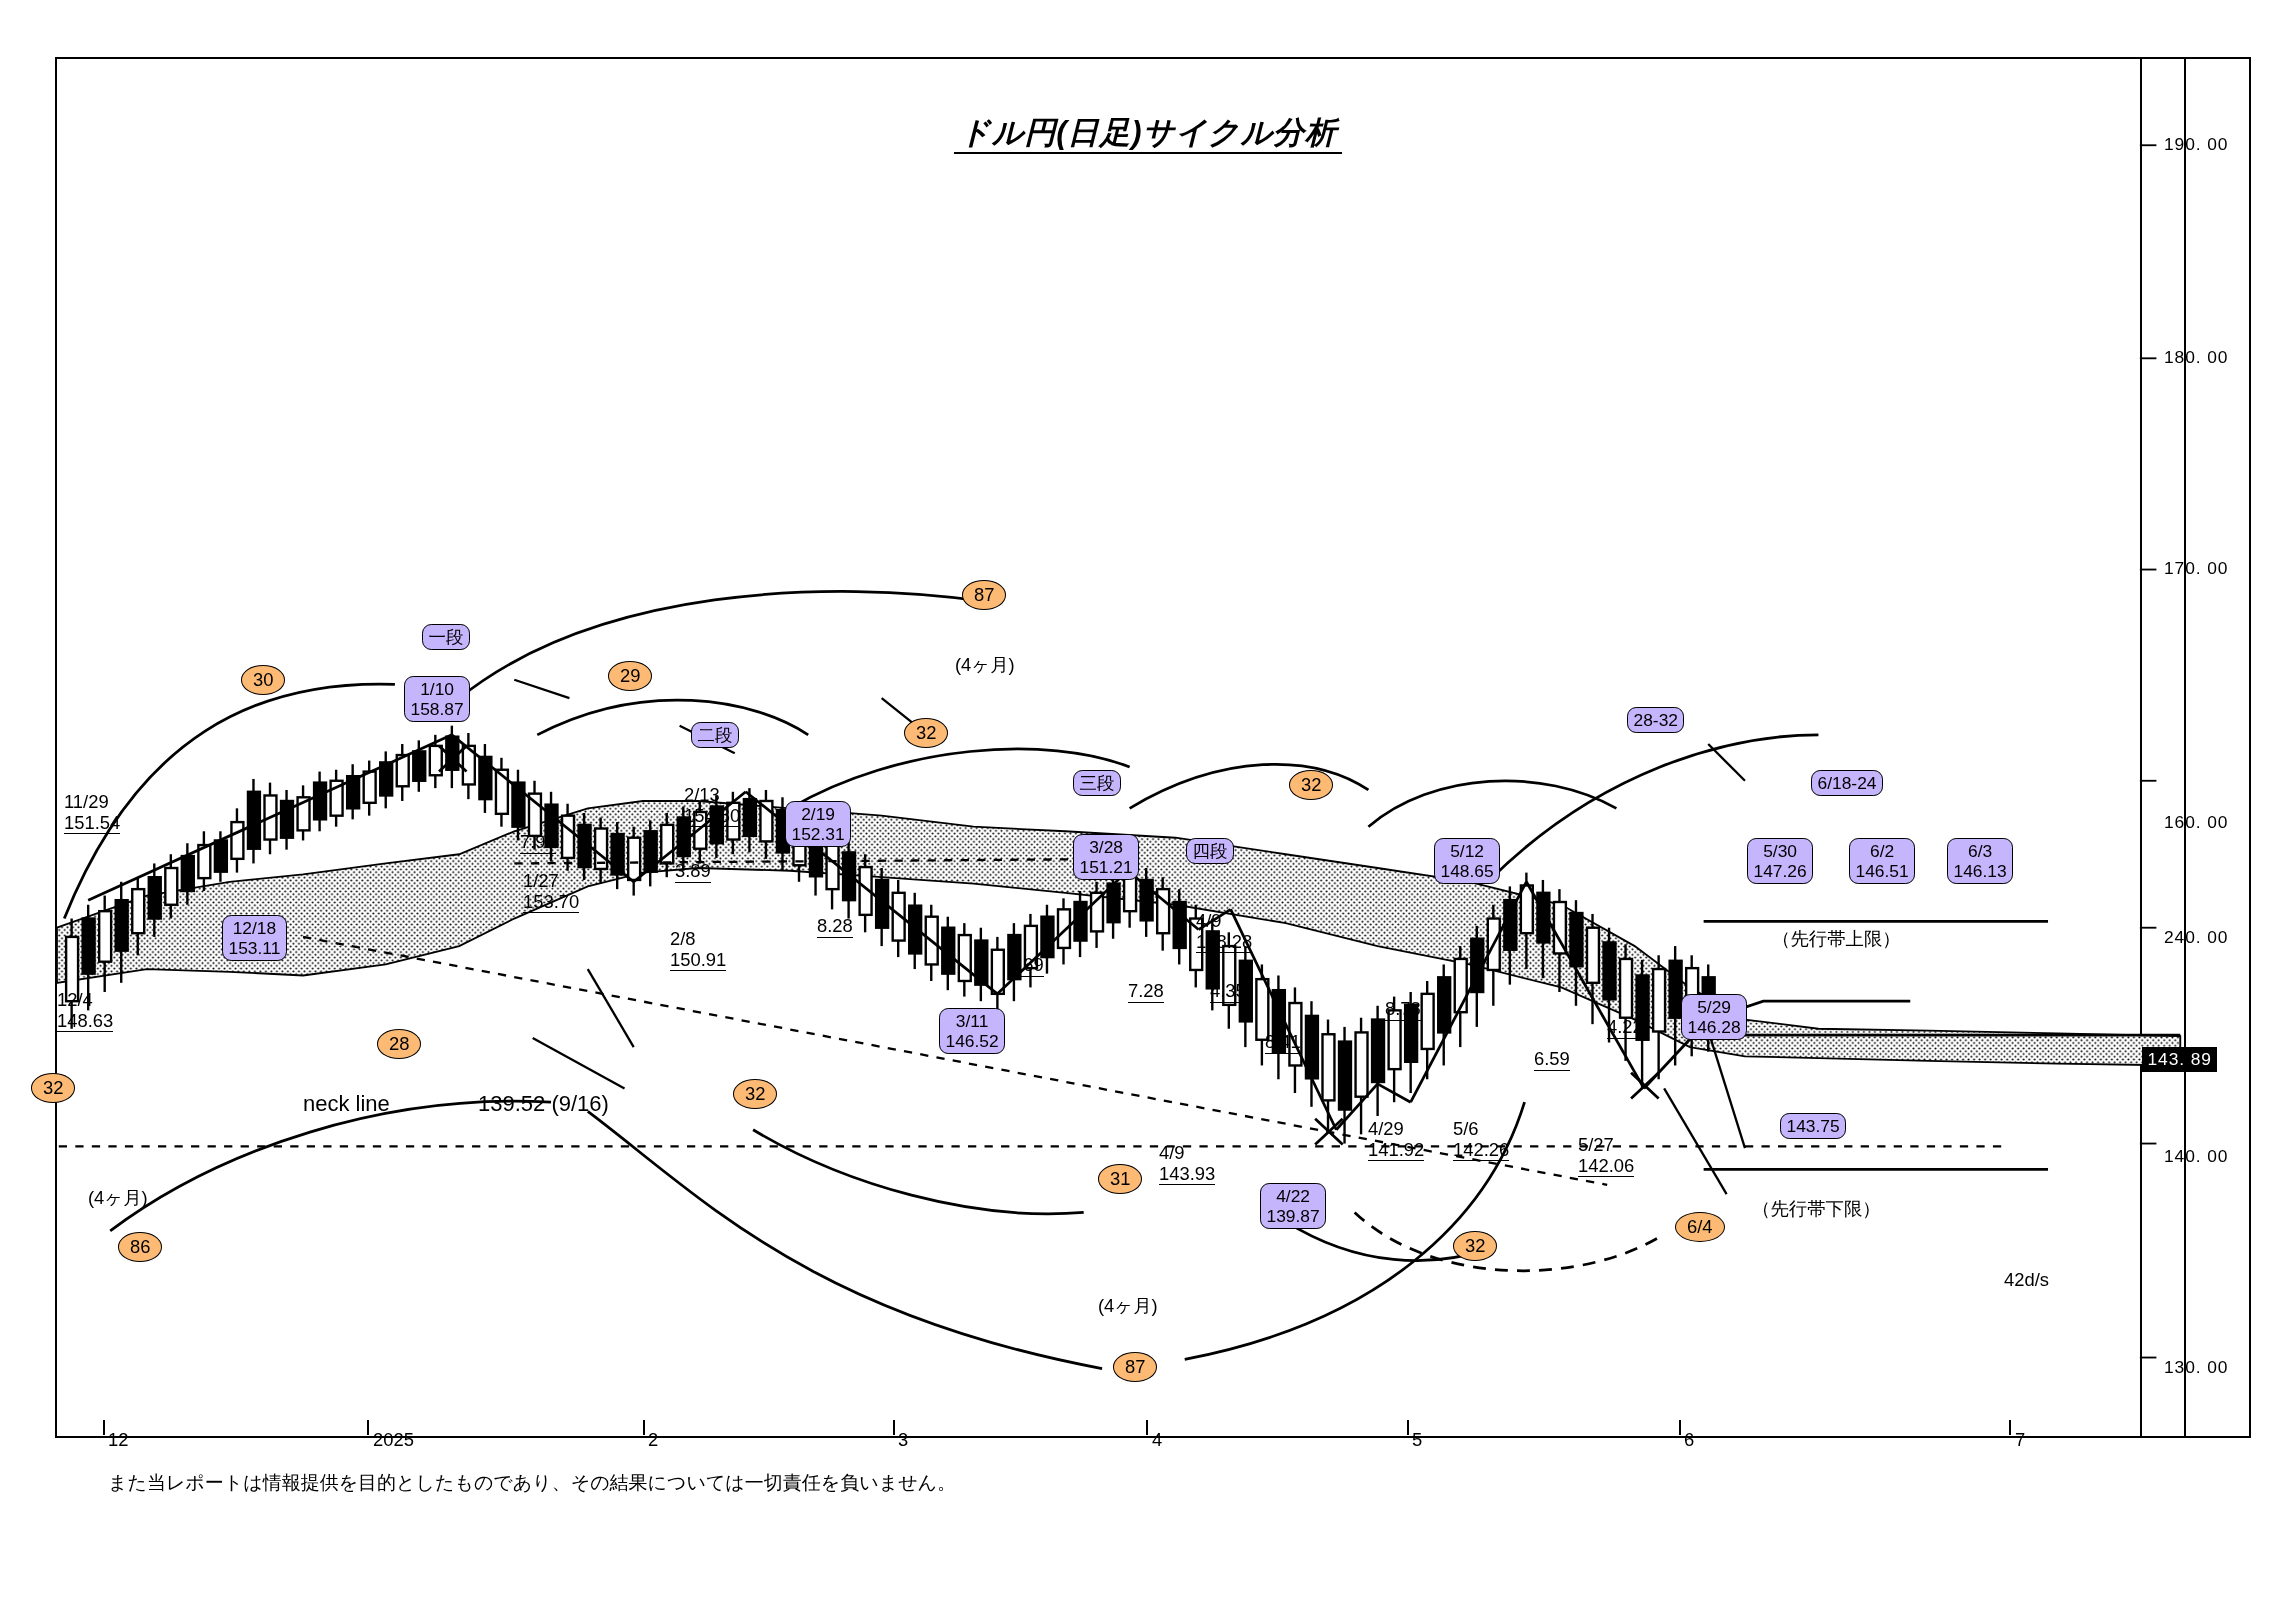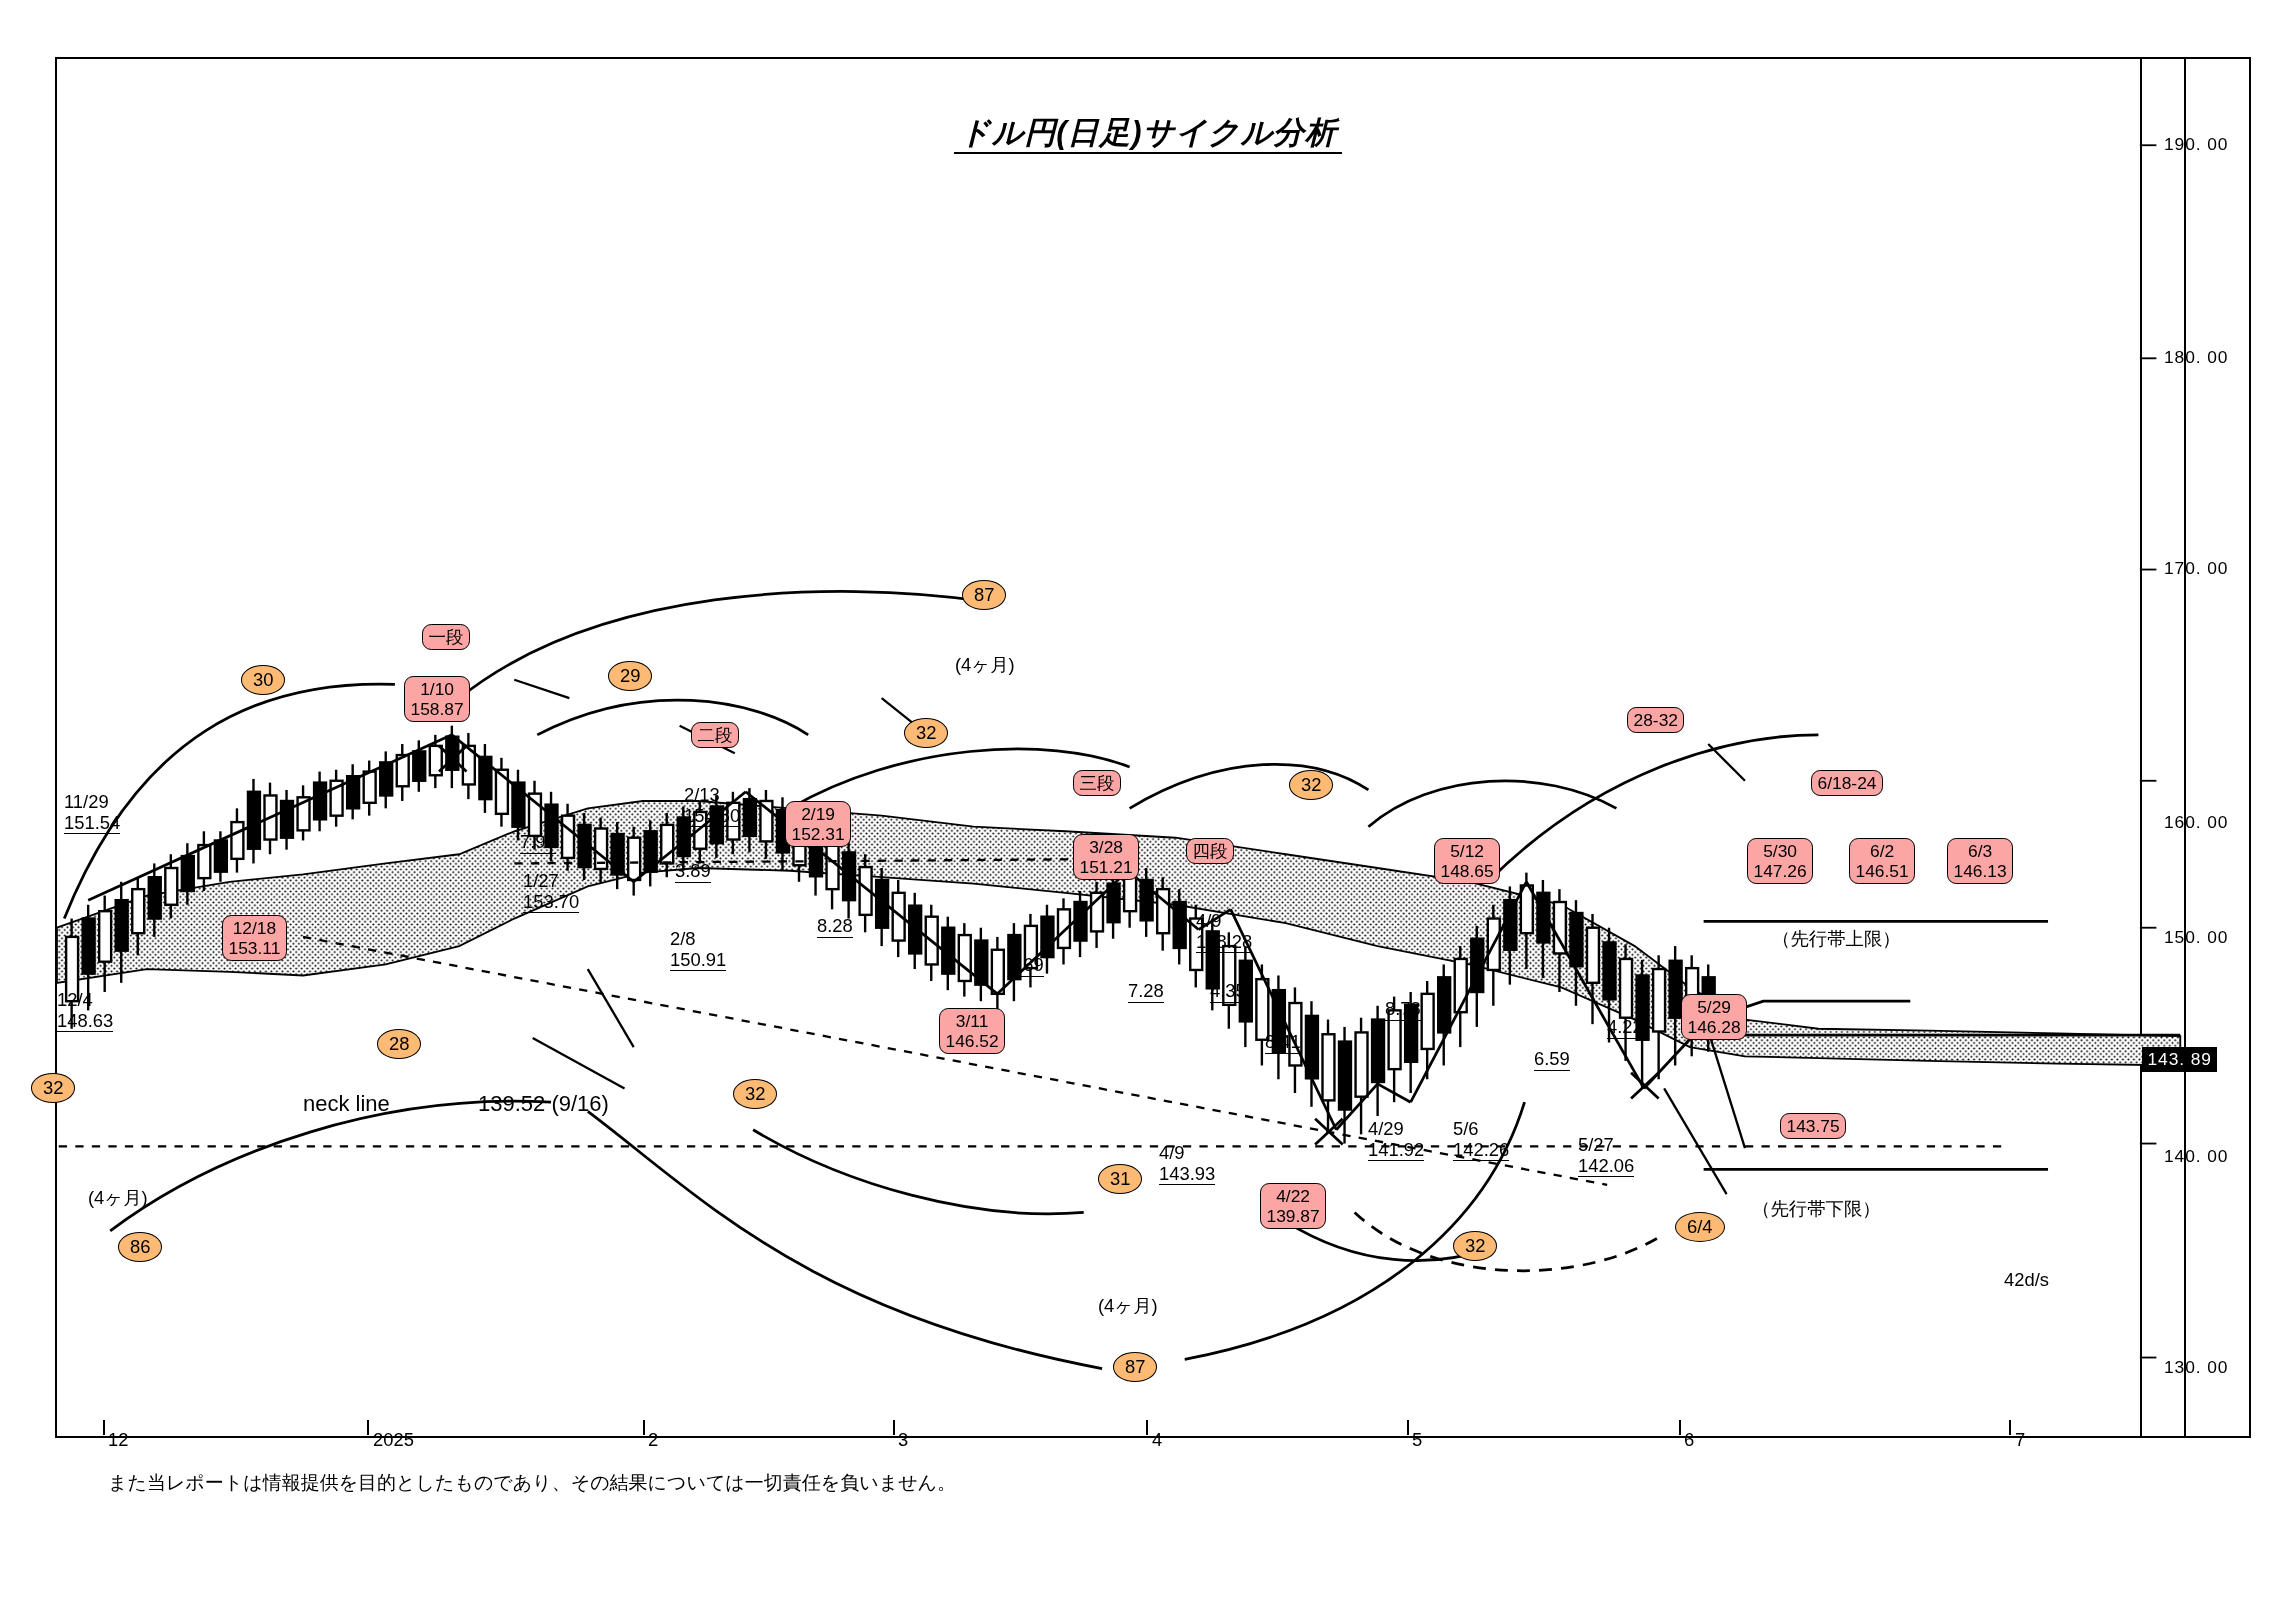--- a/index.html
+++ b/index.html
@@ -15,21 +15,21 @@
   .title span{border-bottom:2.8px solid #000;padding:0 5.5px 1.8px 5.5px;}
 
   .ytick{position:absolute;font-size:17.4px;letter-spacing:0.9px;}
 
   .xtick{position:absolute;font-size:18.4px;}
   .xmark{position:absolute;width:0;height:14.7px;border-left:2.8px solid #000;}
 
   .lbl{position:absolute;font-size:18.4px;line-height:1.12;white-space:pre;}
   .lbl.u{border-bottom:1.8px solid #000;}
   .boxlbl{position:absolute;font-size:17.4px;line-height:1.15;white-space:pre;
-          border:1.8px solid #000;border-radius:9.2px;padding:1.8px 5.5px;background:#fca5a5;text-align:center;}
+          border:1.8px solid #000;border-radius:9.2px;padding:1.8px 5.5px;background:#c4b5fd;text-align:center;}
   .ell{position:absolute;font-size:18.4px;border:1.8px solid #000;border-radius:50%;
        padding:3.7px 11px;background:#fdba74;text-align:center;line-height:1.1;}
   .plain{position:absolute;font-size:18.4px;white-space:pre;}
 
   .price-tag{position:absolute;background:#000;color:#fff;font-size:17.4px;
              padding:1.8px 5.5px;letter-spacing:0.9px;}
 
   .note{position:absolute;left:44px;top:1469px;width:2204px;font-size:19px;line-height:1.52;}
   .note b{font-weight:bold;}
 
@@ -347,21 +347,21 @@
       <line x1="2330" y1="1010" x2="2348" y2="1010"></line>
       <line x1="2330" y1="1245" x2="2348" y2="1245"></line>
       <line x1="2330" y1="1478" x2="2348" y2="1478"></line>
     </g>
   </svg>
 
   <div class="ytick" style="left:2164px;top:134px;">190. 00</div>
   <div class="ytick" style="left:2164px;top:347px;">180. 00</div>
   <div class="ytick" style="left:2164px;top:558px;">170. 00</div>
   <div class="ytick" style="left:2164px;top:812px;">160. 00</div>
-  <div class="ytick" style="left:2164px;top:927px;">150. 00</div>
+  <div class="ytick" style="left:2164px;top:927px;">240. 00</div>
   <div class="ytick" style="left:2164px;top:1146px;">140. 00</div>
   <div class="ytick" style="left:2164px;top:1357px;">130. 00</div>
 
   <div class="price-tag" style="left:2142px;top:1047px;">143. 89</div>
 
   <div class="xmark" style="left:103px;top:1420px;"></div>
   <div class="xtick" style="left:108px;top:1429px;">12</div>
 
   <div class="xmark" style="left:367px;top:1420px;"></div>
   <div class="xtick" style="left:373px;top:1429px;">2025</div>

